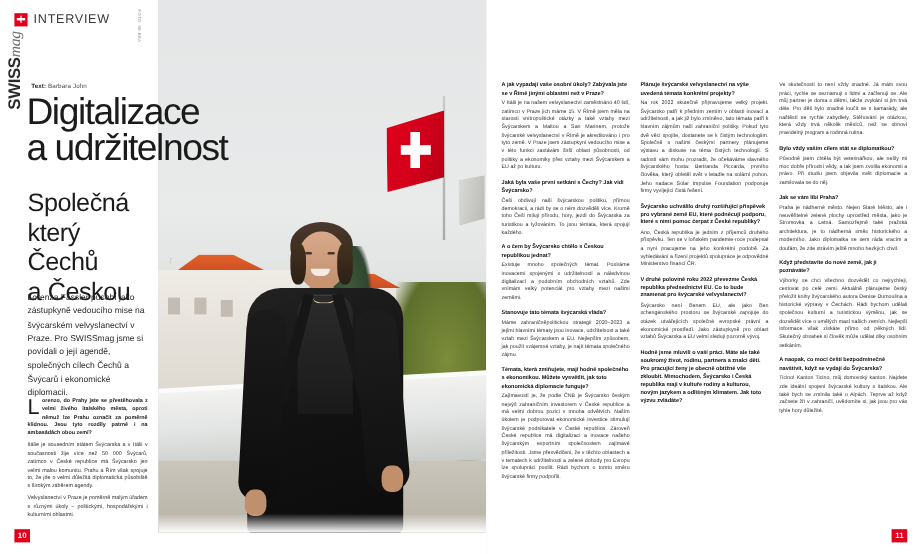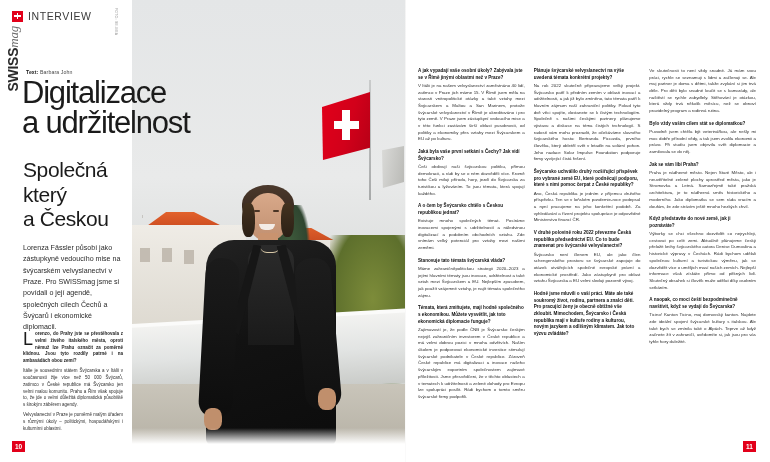--- a/index.html
+++ b/index.html
@@ -381,20 +381,21 @@
     </div>
 
     <div class="headline">
       <span>Digitalizace</span>
       <span>a udržitelnost</span>
     </div>
 
     <div class="subtitle">
       <span>Společná</span>
       <span>který</span>
+      <span>Čechů</span>
       <span>a Českou</span>
     </div>
 
     <div class="lead">Lorenza Fässler působí jako zástupkyně vedoucího mise na švýcarském velvyslanectví v Praze. Pro SWISSmag jsme si povídali o její agendě, společných cílech Čechů a Švýcarů i ekonomické diplomacii.</div>
 
     <div class="left-body">
       <p><span class="dropcap">L</span><span class="lead-in">orenzo, do Prahy jste se přestěhovala z velmi živého italského města, oproti němuž lze Prahu označit za poměrně klidnou. Jsou tyto rozdíly patrné i na ambasádách obou zemí?</span></p>
       <p>Itálie je sousedním státem Švýcarska a v Itálii v současnosti žije více než 50 000 Švýcarů, zatímco v České republice má Švýcarsko jen velmi malou komunitu. Prahu a Řím však spojuje to, že jde o velmi důležitá diplomatická působiště s širokým záběrem agendy.</p>
       <p>Velvyslanectví v Praze je poměrně malým úřadem s různými úkoly – politickými, hospodářskými i kulturními oblastmi.</p>
     </div>

